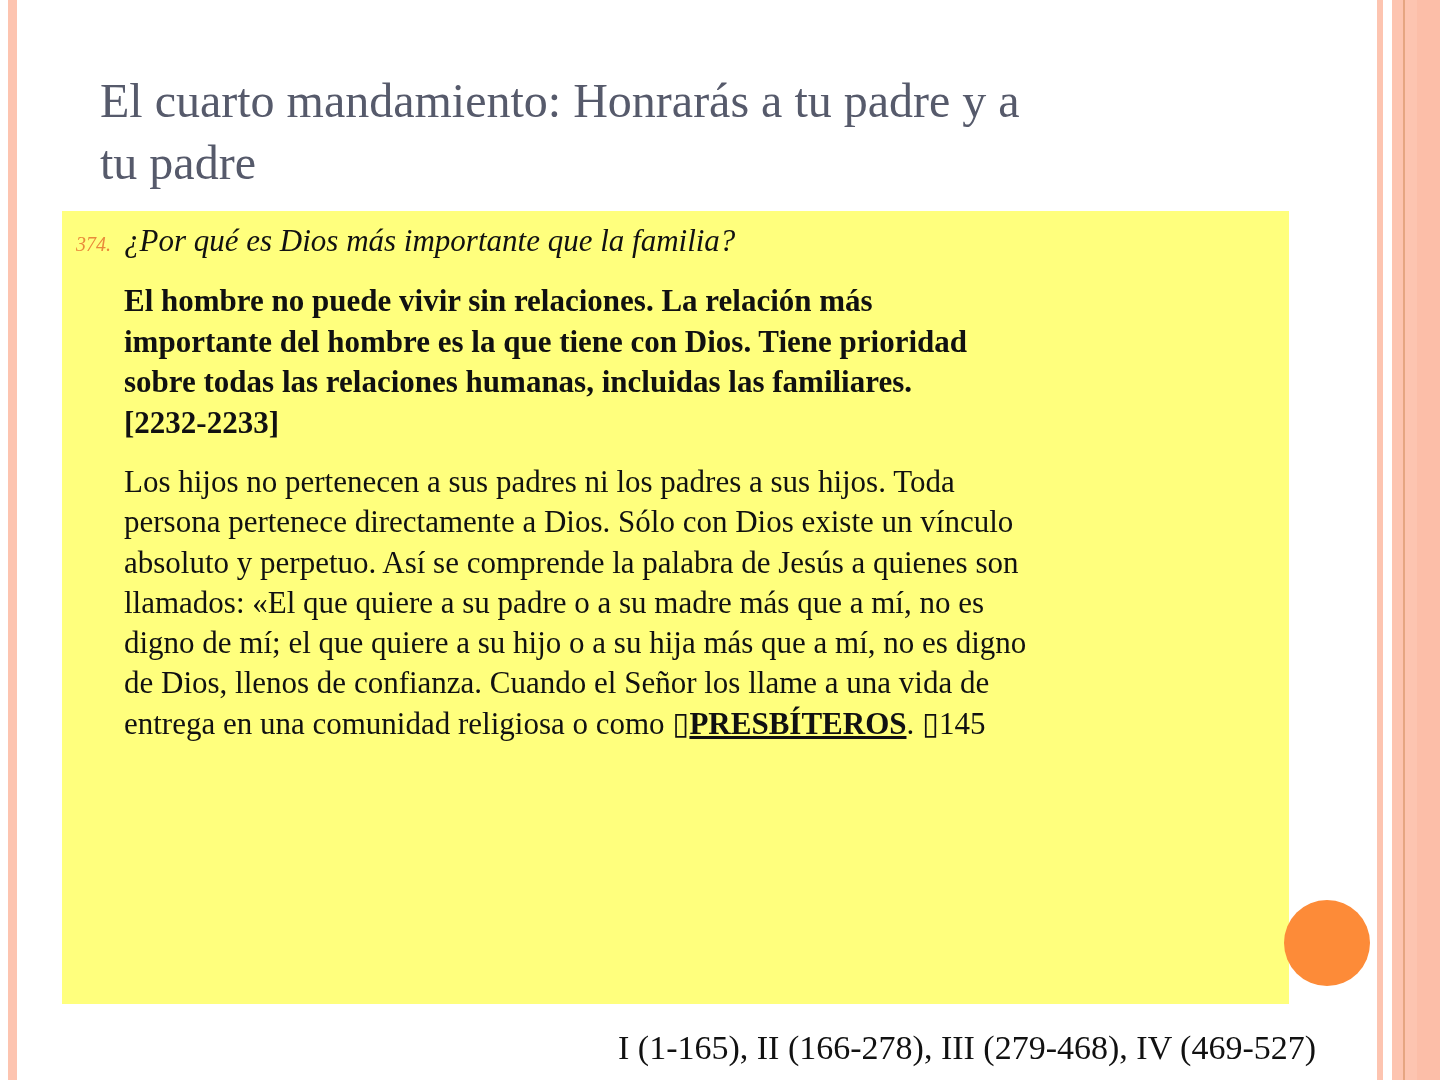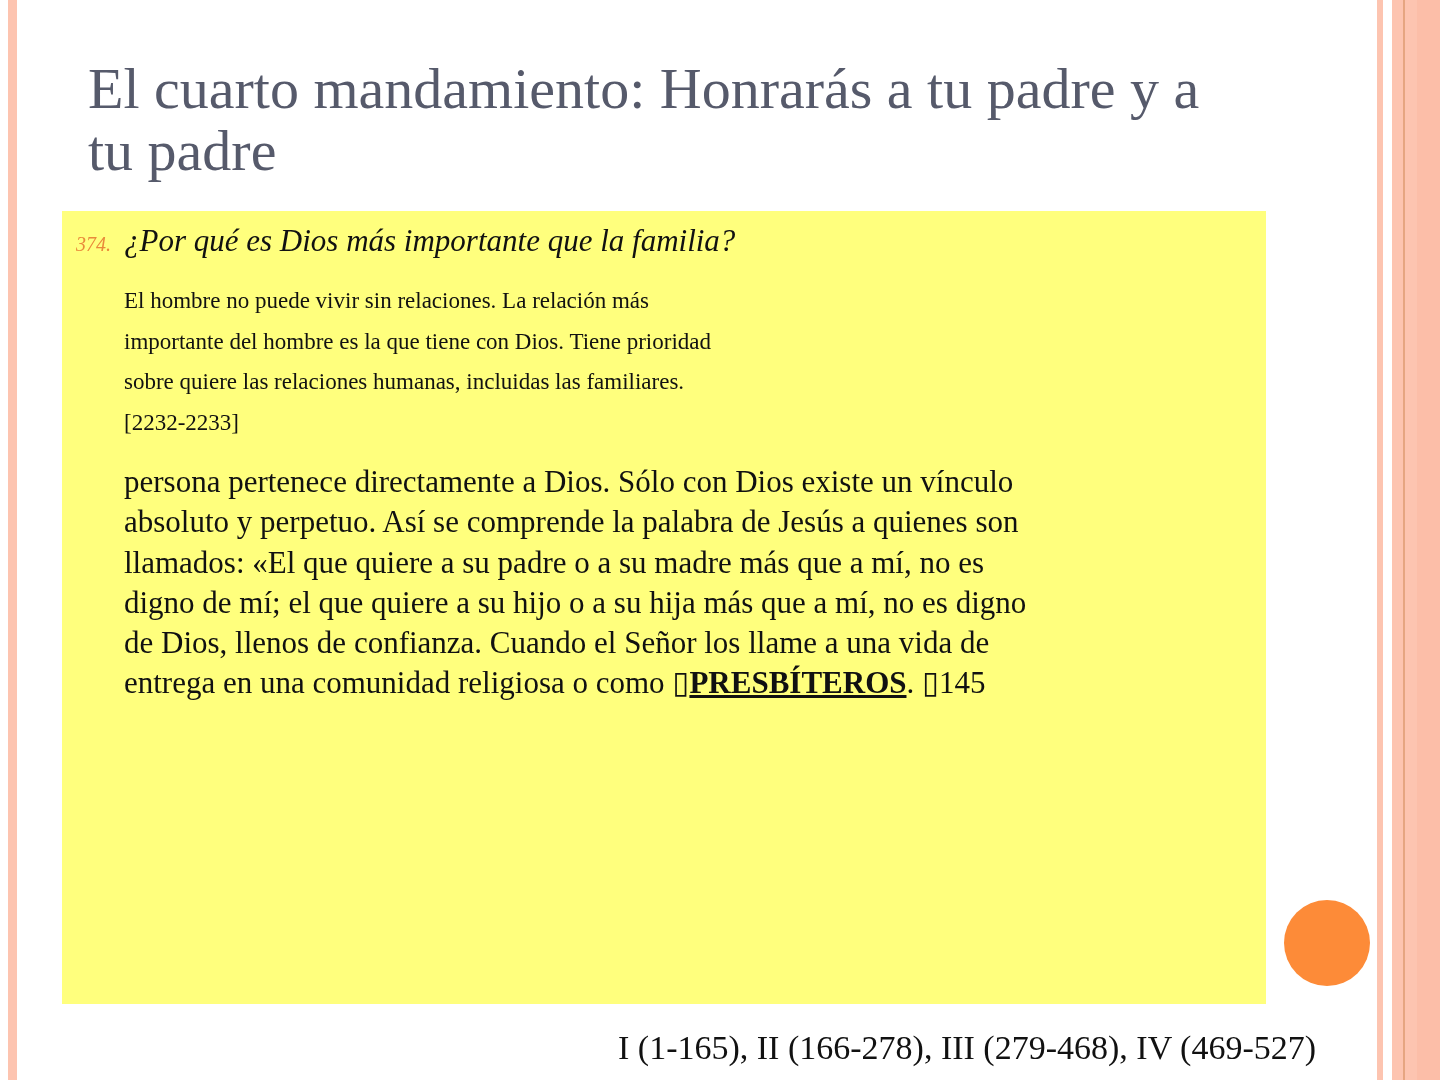--- a/index.html
+++ b/index.html
@@ -11,38 +11,39 @@
   .stripe { position: absolute; top: 0; height: 1080px; }
   .left-stripe { left: 8px; width: 9px; background: #FDC4B0; }
   .r1 { left: 1377px; width: 6px; background: #FDC4B0; }
   .r2 { left: 1383px; width: 9px; background: #ffffff; }
   .r3 { left: 1392px; width: 48px; background: #FDC4B0; }
   .r4 { left: 1403px; width: 2px; background: #E6A581; }
   .r5 { left: 1417px; width: 23px; background: #FCBEA8; }
 
   .slide-title {
     position: absolute; left: 88px; top: 58px; width: 1230px;
-    font-size: 58px; line-height: 62px; color: #565A6B;
-    font-weight: normal; margin: 0;
+    font-size: 48px; line-height: 62px; color: #565A6B;
+    font-weight: normal; margin: 12px;
   }
 
   .content-box {
     position: absolute; left: 62px; top: 211px; width: 1204px; height: 793px;
     background: #FFFF7D;
+    padding-left: 23px;
   }
   .q-row { position: absolute; left: 14px; top: 12px; white-space: nowrap; }
   .q-num {
     display: inline-block; width: 48px;
     font-size: 20px; font-style: italic; color: #E98A3A; vertical-align: baseline;
   }
   .q-text { font-size: 31px; font-style: italic; color: #111111; }
 
   .answer-bold {
     position: absolute; left: 62px; top: 70px; width: 1130px;
-    font-size: 23px; line-height: 40.5px; font-weight: normal; color: #111111; margin: 0;
+    font-size: 31px; line-height: 40.5px; font-weight: bold; color: #111111; margin: 0;
   }
   .answer-body {
     position: absolute; left: 62px; top: 251px; width: 1130px;
     font-size: 31px; line-height: 40.3px; color: #111111; margin: 0;
   }
   .answer-body .line, .answer-bold .line { display: block; white-space: nowrap; }
   .presb { font-weight: bold; text-decoration: underline; }
 
   .orange-dot {
     position: absolute; left: 1284px; top: 900px; width: 86px; height: 86px;
@@ -69,25 +70,26 @@
 </h1>
 
 <div class="content-box">
   <div class="q-row">
     <span class="q-num">374.</span><span class="q-text">¿Por qué es Dios más importante que la familia?</span>
   </div>
 
   <p class="answer-bold">
     <span class="line">El hombre no puede vivir sin relaciones. La relación más</span>
     <span class="line">importante del hombre es la que tiene con Dios. Tiene prioridad</span>
-    <span class="line">sobre quiere las relaciones humanas, incluidas las familiares.</span>
+    <span class="line">sobre todas las relaciones humanas, incluidas las familiares.</span>
     <span class="line">[2232-2233]</span>
   </p>
 
   <p class="answer-body">
+    <span class="line">Los hijos no pertenecen a sus padres ni los padres a sus hijos. Toda</span>
     <span class="line">persona pertenece directamente a Dios. Sólo con Dios existe un vínculo</span>
     <span class="line">absoluto y perpetuo. Así se comprende la palabra de Jesús a quienes son</span>
     <span class="line">llamados: «El que quiere a su padre o a su madre más que a mí, no es</span>
     <span class="line">digno de mí; el que quiere a su hijo o a su hija más que a mí, no es digno</span>
     <span class="line">de Dios, llenos de confianza. Cuando el Señor los llame a una vida de</span>
     <span class="line"><span>entrega en una comunidad religiosa o como ▯</span><a class="presb">PRESBÍTEROS</a><span>. ▯145</span></span>
   </p>
 </div>
 
 <div class="orange-dot"></div>

